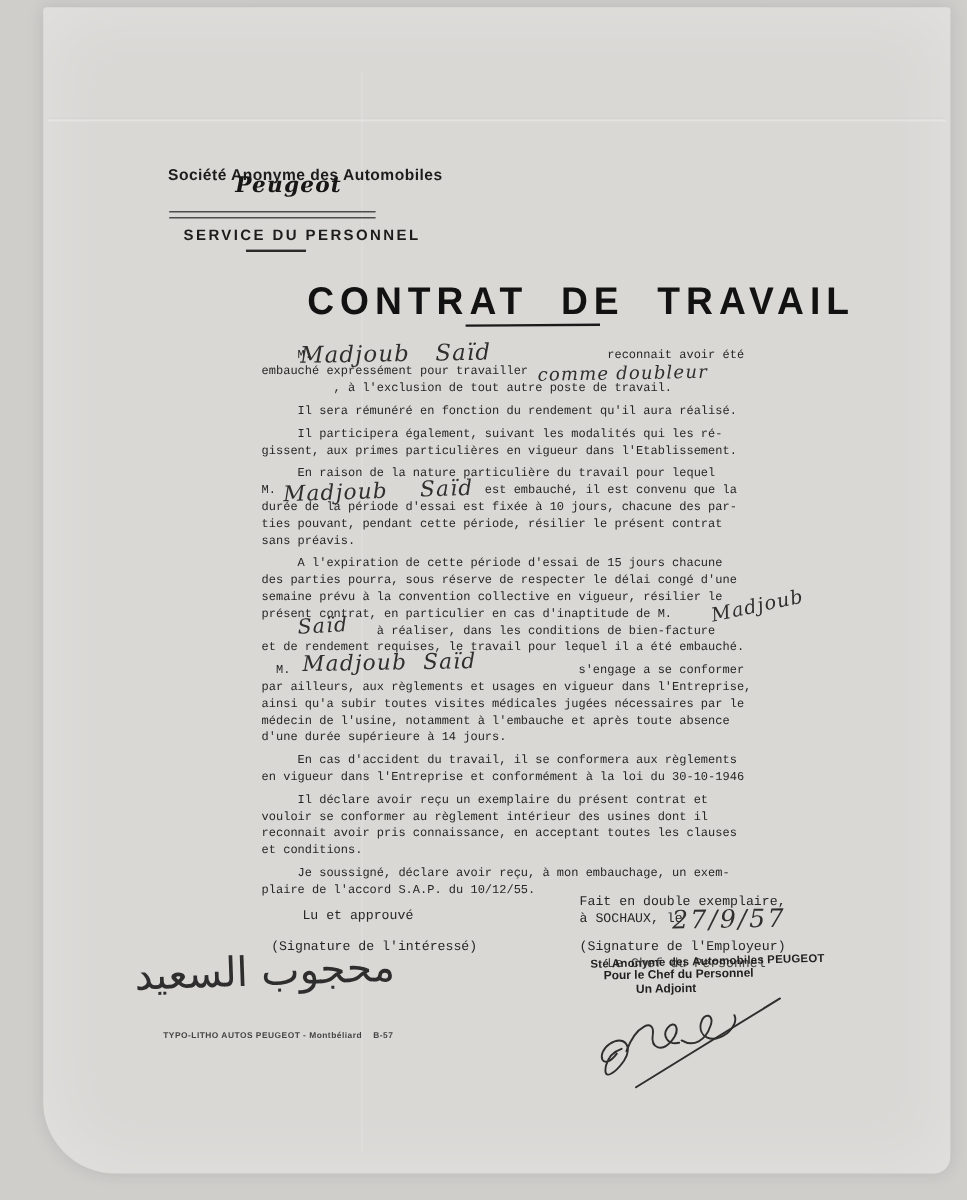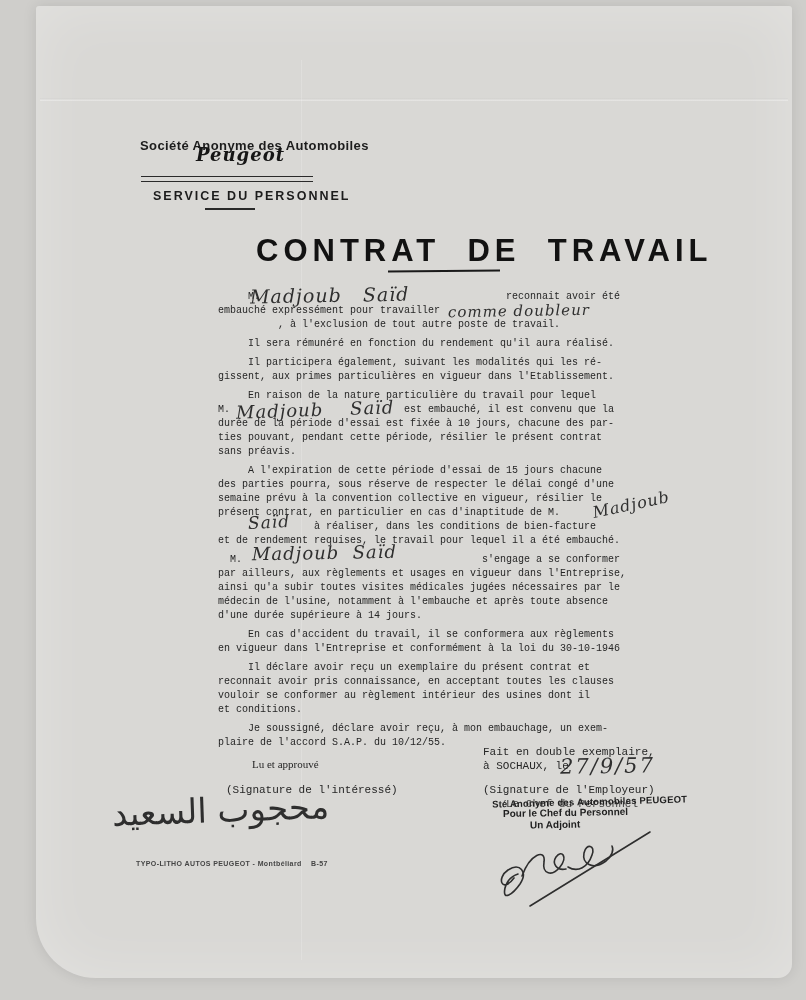--- a/index.html
+++ b/index.html
@@ -69,21 +69,21 @@
   .hw4{left:592px;top:495px;font-size:16px;transform:rotate(-12deg);}
   .hw5{left:248px;top:512px;font-size:17px;transform:rotate(-3deg);}
   .hw6{left:252px;top:542px;font-size:18px;transform:rotate(-1deg);}
   .hw-date{left:560px;top:754px;font-size:21px;letter-spacing:2px;transform:rotate(-1deg);}
   .mono{
     font-family:"Liberation Mono","DejaVu Sans Mono",monospace;
     font-size:11px;color:#262626;
   }
   .fait{left:483px;top:746px;}
   .lieu{left:483px;top:760px;}
-  .lu{left:252px;top:758px;font-family:Liberation Serif, serif;}
+  .lu{left:252px;top:758px;}
   .sig-left{left:226px;top:784px;}
   .sig-right{left:483px;top:784px;}
   .stamp-typed{left:506px;top:798px;opacity:0.85;}
   .stamp{
     color:#1f1f1f;font-family:"Liberation Sans",sans-serif;font-weight:700;
   }
   .stamp1{left:492px;top:796px;font-size:9.5px;letter-spacing:0.2px;transform:rotate(-1.5deg);}
   .stamp2{left:503px;top:807px;font-size:10px;transform:rotate(-1deg);}
   .stamp3{left:530px;top:819px;font-size:10px;transform:rotate(-1deg);text-align:right;}
   .arabic-sig{
@@ -147,22 +147,22 @@
     <div class="tline">ainsi qu'a subir toutes visites médicales jugées nécessaires par le</div>
     <div class="tline">médecin de l'usine, notamment à l'embauche et après toute absence</div>
     <div class="tline">d'une durée supérieure à 14 jours.</div>
   </div>
   <div class="para">
     <div class="tline">     En cas d'accident du travail, il se conformera aux règlements</div>
     <div class="tline">en vigueur dans l'Entreprise et conformément à la loi du 30-10-1946</div>
   </div>
   <div class="para">
     <div class="tline">     Il déclare avoir reçu un exemplaire du présent contrat et</div>
+    <div class="tline">vouloir se conformer au règlement intérieur des usines dont il</div>
     <div class="tline">reconnait avoir pris connaissance, en acceptant toutes les clauses</div>
-    <div class="tline">vouloir se conformer au règlement intérieur des usines dont il</div>
     <div class="tline">et conditions.</div>
   </div>
   <div class="para">
     <div class="tline">     Je soussigné, déclare avoir reçu, à mon embauchage, un exem-</div>
     <div class="tline">plaire de l'accord S.A.P. du 10/12/55.</div>
   </div>
 </div>
 
 <div class="hw hw1">Madjoub   Saïd</div>
 <div class="hw hw2">comme doubleur</div>

